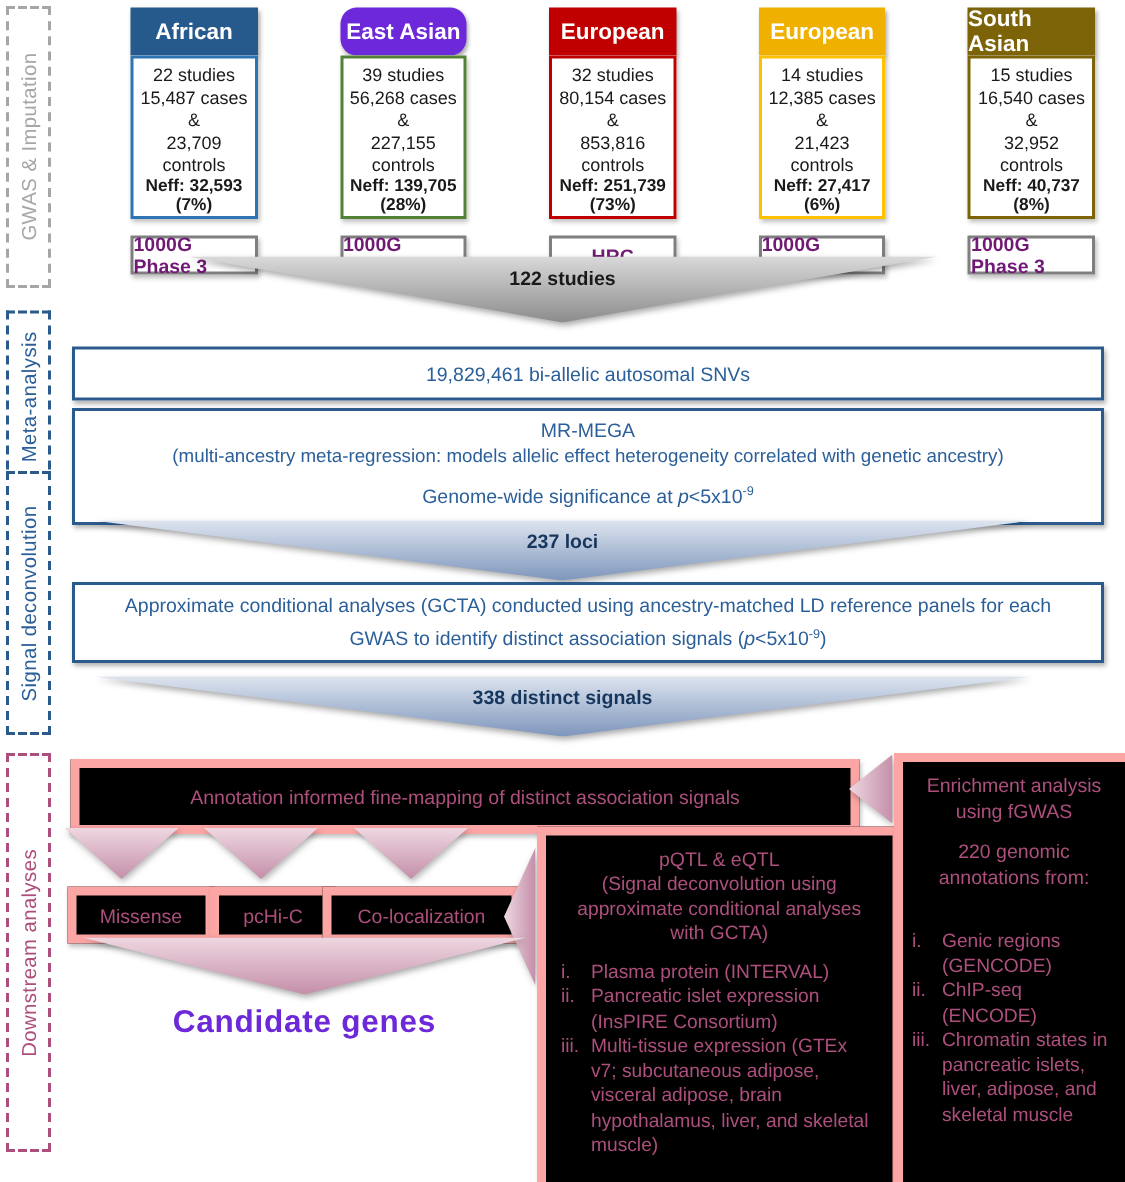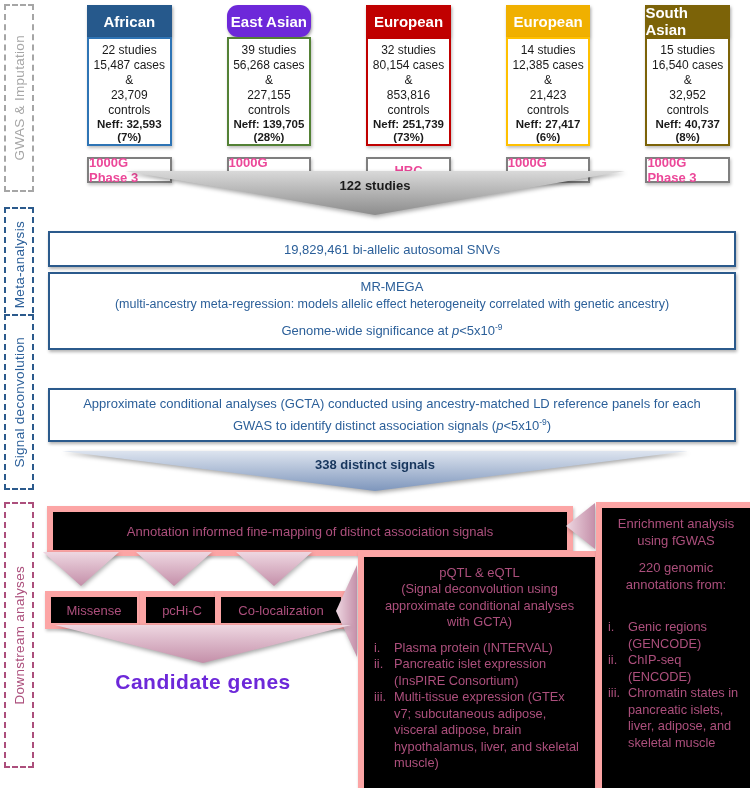--- a/index.html
+++ b/index.html
@@ -23,21 +23,21 @@
             color:#fff;font-weight:bold;font-size:15px;
             box-shadow:1px 2px 3px rgba(0,0,0,.35);}
   .col .stats{height:98px;border:2px solid;background:#fff;text-align:center;
               font-size:12px;color:#1a1a1a;display:flex;flex-direction:column;
               padding:4px 1px 3px;box-shadow:1px 2px 3px rgba(0,0,0,.25);}
   .col .stats .ln{line-height:15px;}
   .col .stats .sp{flex:1;}
   .col .stats .neff{font-size:11.5px;font-weight:600;line-height:13px;}
   .col .panel{margin-top:11px;height:22px;border:2px solid #7f7f7f;background:#fff;
               display:flex;align-items:center;justify-content:center;
-              font-size:13px;font-weight:600;color:#ec4899;
+              font-size:13px;font-weight:600;color:#701a75;
               box-shadow:1px 2px 3px rgba(0,0,0,.25);}
 
   
   .banner{position:absolute;}
   .banner svg{position:absolute;left:0;top:0;width:100%;height:100%;
               filter:drop-shadow(1px 2px 2px rgba(0,0,0,.35));}
   .banner .lbl{position:absolute;left:0;right:0;text-align:center;
                font-weight:bold;font-size:13px;}
   #banner-122{left:125px;top:171px;width:500px;height:44px;}
   #banner-122 .lbl{top:7px;color:#1a1a1a;}
@@ -207,20 +207,26 @@
 
   <div class="bluebox" id="snv-box">
     <span>19,829,461 bi-allelic autosomal SNVs</span>
   </div>
   <div class="bluebox" id="mrmega-box">
     <div class="t1">MR-MEGA</div>
     <div class="t2">(multi-ancestry meta-regression: models allelic effect heterogeneity correlated with genetic ancestry)</div>
     <div class="t3"><span>Genome-wide significance at </span><i>p</i><span>&lt;5x10</span><sup>-9</sup></div>
   </div>
 
+  <div class="banner" id="banner-237">
+    <svg viewBox="0 0 100 20" preserveAspectRatio="none">
+        <polygon points="0,0 100,0 50,20" fill="url(#gBlue)"></polygon>
+      </svg>
+    <div class="lbl">237 loci</div>
+  </div>
 
   <div class="bluebox" id="gcta-box">
     <span><span>Approximate conditional analyses (GCTA) conducted using ancestry-matched LD reference panels for each GWAS to identify distinct association signals (</span><i>p</i><span>&lt;5x10</span><sup>-9</sup><span>)</span></span>
   </div>
 
   <div class="banner" id="banner-338">
     <svg viewBox="0 0 100 20" preserveAspectRatio="none">
         <polygon points="0,0 100,0 50,20" fill="url(#gBlue)"></polygon>
       </svg>
     <div class="lbl">338 distinct signals</div>

